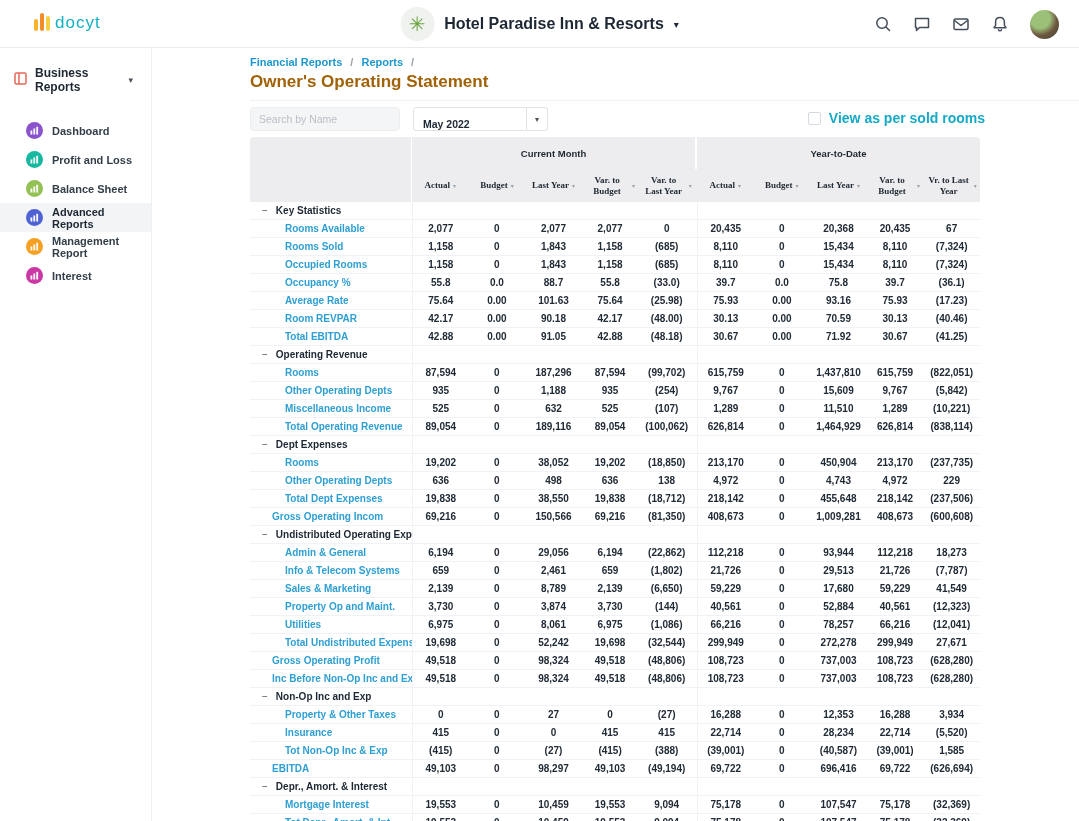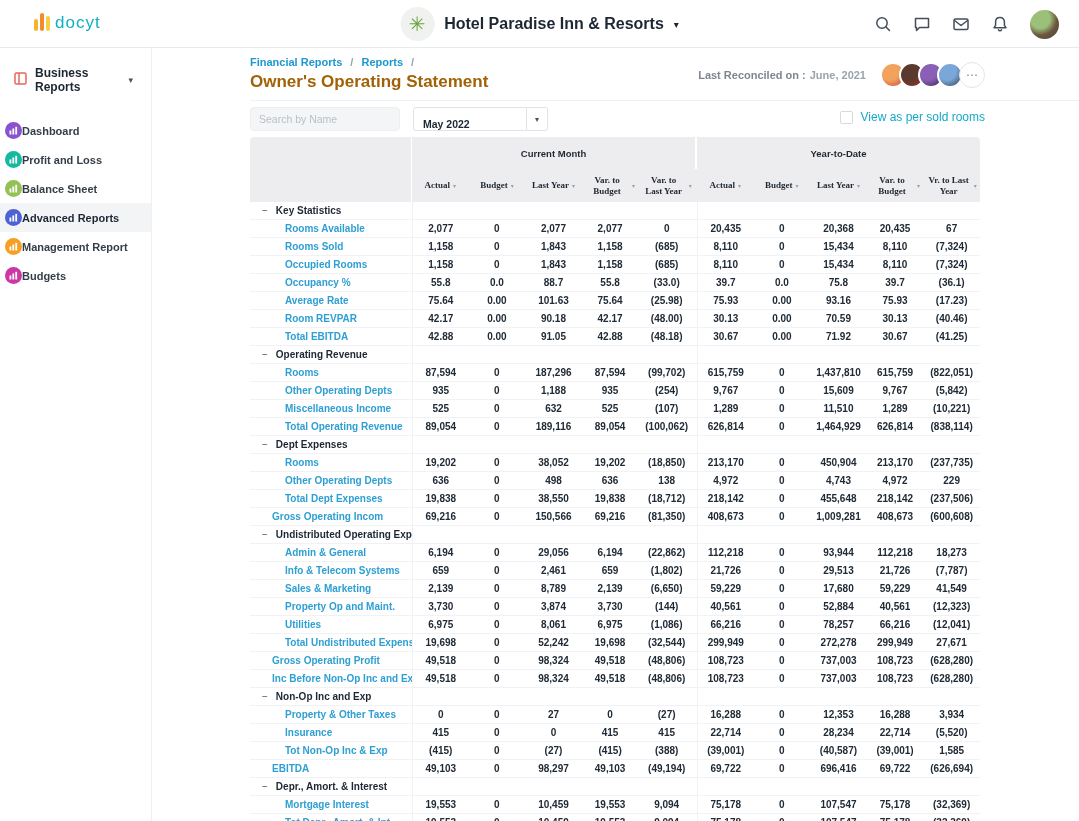--- a/index.html
+++ b/index.html
@@ -29,21 +29,21 @@
     background:radial-gradient(circle at 35% 30%, #9bc078 0 35%, #6d5640 60%, #3c4a33 100%); }
 
   
   .sidebar { position:absolute; left:0; top:48px; width:152px; bottom:0; background:#fff;
     border-right:1px solid #eef0f2; }
   .sb-head { display:flex; align-items:center; gap:8px; padding:18px 12px 14px 14px; cursor:pointer; }
   .sb-head-ic svg { width:13px; height:13px; stroke:#e8685a; fill:none; stroke-width:1.5; }
   .sb-head-lb { font-size:12px; font-weight:700; color:#1d2733; flex:1; }
   .sb-head-caret { font-size:9px; color:#49525b; margin-right:6px; }
   .sb-items { margin-top:8px; }
-  .side-item { display:flex; align-items:center; height:29px; padding:0 10px 0 5px;
+  .side-item { display:flex; align-items:center; gap:9px; height:29px; padding:0 10px 0 26px;
     cursor:pointer; }
   .side-item.active { background:#f3f4f6; }
   .side-ic { width:17px; height:17px; border-radius:50%; flex:0 0 17px; display:flex;
     align-items:center; justify-content:center; }
   .side-ic svg { width:9px; height:9px; }
   .side-lb { font-size:11px; color:#333e49; font-weight:600; }
   .side-item.active .side-lb { color:#1d2733; font-weight:700; }
 
   
   .main { position:absolute; left:152px; top:48px; right:0; bottom:0; background:#fff; }
@@ -69,21 +69,21 @@
   .search-input::placeholder { color:#b9c0c7; }
   .month-wrap { position:absolute; left:261px; top:59px; display:flex; }
   .month-select { width:114px; height:24px; border:1px solid #e0e4e7; border-radius:3px 0 0 3px;
     background:#fff; font-size:10.5px; font-weight:600; color:#1d2733; display:flex;
     align-items:flex-end; padding:0 9px; cursor:pointer; }
   .month-caret-btn { width:21px; height:24px; border:1px solid #e0e4e7; border-left:none;
     border-radius:0 3px 3px 0; background:#fff; display:flex; align-items:center;
     justify-content:center; font-size:8px; color:#49525b; cursor:pointer; }
   .chk-wrap { position:absolute; right:94px; top:62px; display:flex; align-items:center; gap:8px; cursor:pointer; }
   .chk-box { width:13px; height:13px; border:1px solid #d4dadf; border-radius:2px; background:#fff; }
-  .chk-lb { font-size:12px; font-weight:400; color:#15a9c8; }
+  .chk-lb { font-size:14px; font-weight:700; color:#15a9c8; }
 
   
   .tbl { position:absolute; left:98px; top:89px; width:730px; }
   .thead-g { display:grid; grid-template-columns:162px 283px 2px 283px; height:32px;
     border-radius:4px 4px 0 0; overflow:hidden; }
   .thead-g .gc { background:#ededf0; display:flex; align-items:center; justify-content:center;
     font-size:9.5px; font-weight:700; color:#1f2831; }
   .thead-g .gap, .thead-c .gap { background:#fff; }
   .thead-g .gc.first { border-right:1px solid #fff; }
   .thead-c { display:grid; grid-template-columns:162px repeat(5,56.6px) 2px repeat(5,56.6px); height:33px;font-family:Liberation Serif, serif; }
@@ -214,47 +214,34 @@
         <div class="side-lb">Management Report</div>
       </div>
       <div class="side-item">
         <div class="side-ic" style="background: rgb(203, 55, 165);">
           <svg viewBox="0 0 9 9">
             <rect x="0.5" y="4.5" width="1.8" height="4" fill="#fff"></rect>
             <rect x="3.4" y="2.5" width="1.8" height="6" fill="#fff"></rect>
             <rect x="6.3" y="0.8" width="1.8" height="7.7" fill="#fff"></rect>
           </svg>
         </div>
-        <div class="side-lb">Budgets</div>
+        <div class="side-lb">Interest</div>
       </div>
     </nav>
 </aside>
 
 <main class="main">
   <div class="crumbs">
     <span class="crumb">Financial Reports</span>
     <span class="crumb-sep">/</span>
     <span class="crumb">Reports</span>
     <span class="crumb-sep">/</span>
   </div>
   <h1 class="page-title">Owner's Operating Statement</h1>
 
-  <div class="recon">
-    <span class="recon-lb">Last Reconciled on :</span>
-    <span class="recon-val">June, 2021</span>
-    <span class="recon-avs" id="recon-avs">
-        <div class="rav" style="background: radial-gradient(circle at 35% 30%, rgb(242, 162, 92) 0px, rgb(242, 162, 92) 45%, rgb(200, 69, 60) 100%);"></div>
-        <div class="rav" style="background: radial-gradient(circle at 35% 30%, rgb(90, 58, 46) 0px, rgb(90, 58, 46) 45%, rgb(163, 45, 39) 100%);"></div>
-        <div class="rav" style="background: radial-gradient(circle at 35% 30%, rgb(138, 95, 181) 0px, rgb(138, 95, 181) 45%, rgb(51, 40, 74) 100%);"></div>
-        <div class="rav" style="background: radial-gradient(circle at 35% 30%, rgb(122, 167, 217) 0px, rgb(122, 167, 217) 45%, rgb(50, 64, 78) 100%);"></div>
-      </span>
-    <span class="more-btn">
-        <span>⋯</span>
-      </span>
-  </div>
   <div class="hdr-divider"></div>
 
   <input class="search-input" placeholder="Search by Name" style="">
   <div class="month-wrap">
     <div class="month-select">
       <span>May 2022</span>
     </div>
     <div class="month-caret-btn">
       <span>▾</span>
     </div>

